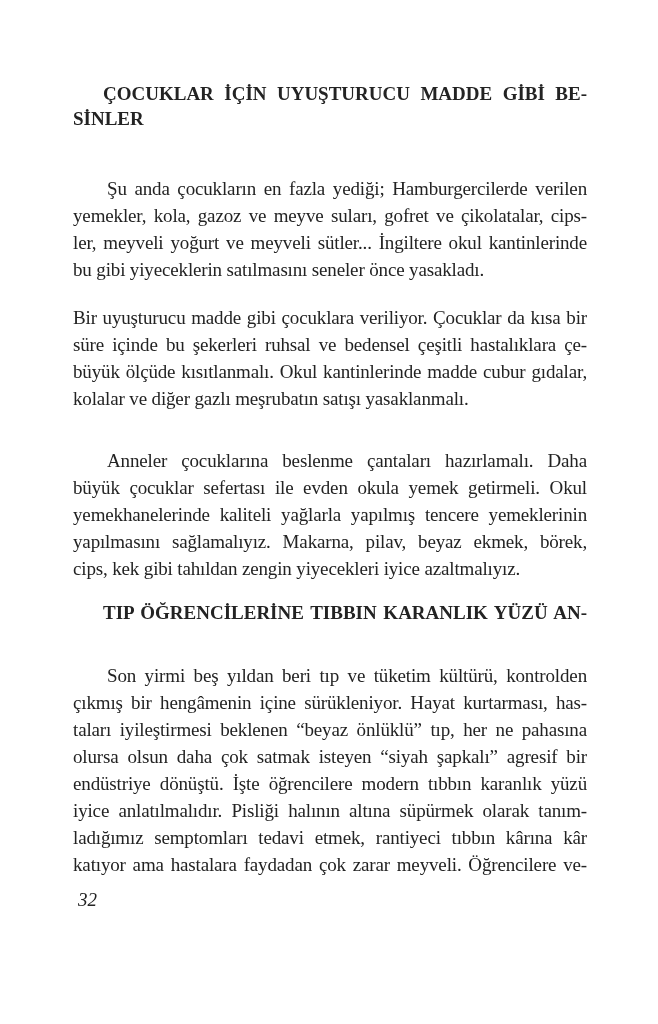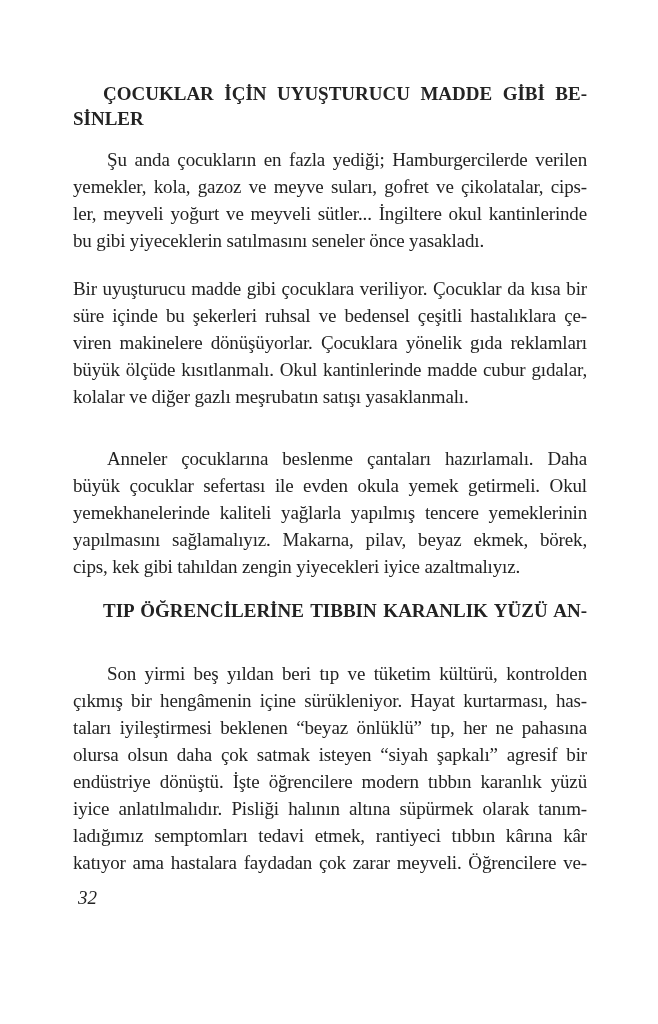--- a/index.html
+++ b/index.html
@@ -30,21 +30,21 @@
     font-weight: 700;
     font-size: 19px;
     line-height: 25px;
     letter-spacing: 0;
   }
   .line.lastleft { text-align-last: left; }
   .paragraph .line.first { text-indent: 34px; }
   .heading .line.first { text-indent: 30px; }
 
   #sec0 { margin-top: 0; }
-  #sec1 { margin-top: 15px; }
+  #sec1 { margin-top: 44px; }
   #sec2 { margin-top: 21px; }
   #sec3 { margin-top: 35px; }
   #sec4 { margin-top: 18px; }
   #sec5 { margin-top: 37px; }
 
   .pagenum {
     margin-top: 8px;
     padding-left: 5px;
     font-size: 19px;
     line-height: 27px;
@@ -62,21 +62,20 @@
     </section>
   <section class="sec paragraph" id="sec1">
       <div class="line first">Şu anda çocukların en fazla yediği; Hamburgercilerde verilen</div>
       <div class="line">yemekler, kola, gazoz ve meyve suları, gofret ve çikolatalar, cips-</div>
       <div class="line">ler, meyveli yoğurt ve meyveli sütler... İngiltere okul kantinlerinde</div>
       <div class="line lastleft">bu gibi yiyeceklerin satılmasını seneler önce yasakladı.</div>
     </section>
   <section class="sec paragraph" id="sec2">
       <div class="line">Bir uyuşturucu madde gibi çocuklara veriliyor. Çocuklar da kısa bir</div>
       <div class="line">süre içinde bu şekerleri ruhsal ve bedensel çeşitli hastalıklara çe-</div>
-      <div class="line">viren makinelere dönüşüyorlar. Çocuklara yönelik gıda reklamları</div>
       <div class="line">büyük ölçüde kısıtlanmalı. Okul kantinlerinde madde cubur gıdalar,</div>
       <div class="line lastleft">kolalar ve diğer gazlı meşrubatın satışı yasaklanmalı.</div>
     </section>
   <section class="sec paragraph" id="sec3">
       <div class="line first">Anneler çocuklarına beslenme çantaları hazırlamalı. Daha</div>
       <div class="line">büyük çocuklar sefertası ile evden okula yemek getirmeli. Okul</div>
       <div class="line">yemekhanelerinde kaliteli yağlarla yapılmış tencere yemeklerinin</div>
       <div class="line">yapılmasını sağlamalıyız. Makarna, pilav, beyaz ekmek, börek,</div>
       <div class="line lastleft">cips, kek gibi tahıldan zengin yiyecekleri iyice azaltmalıyız.</div>
     </section>

